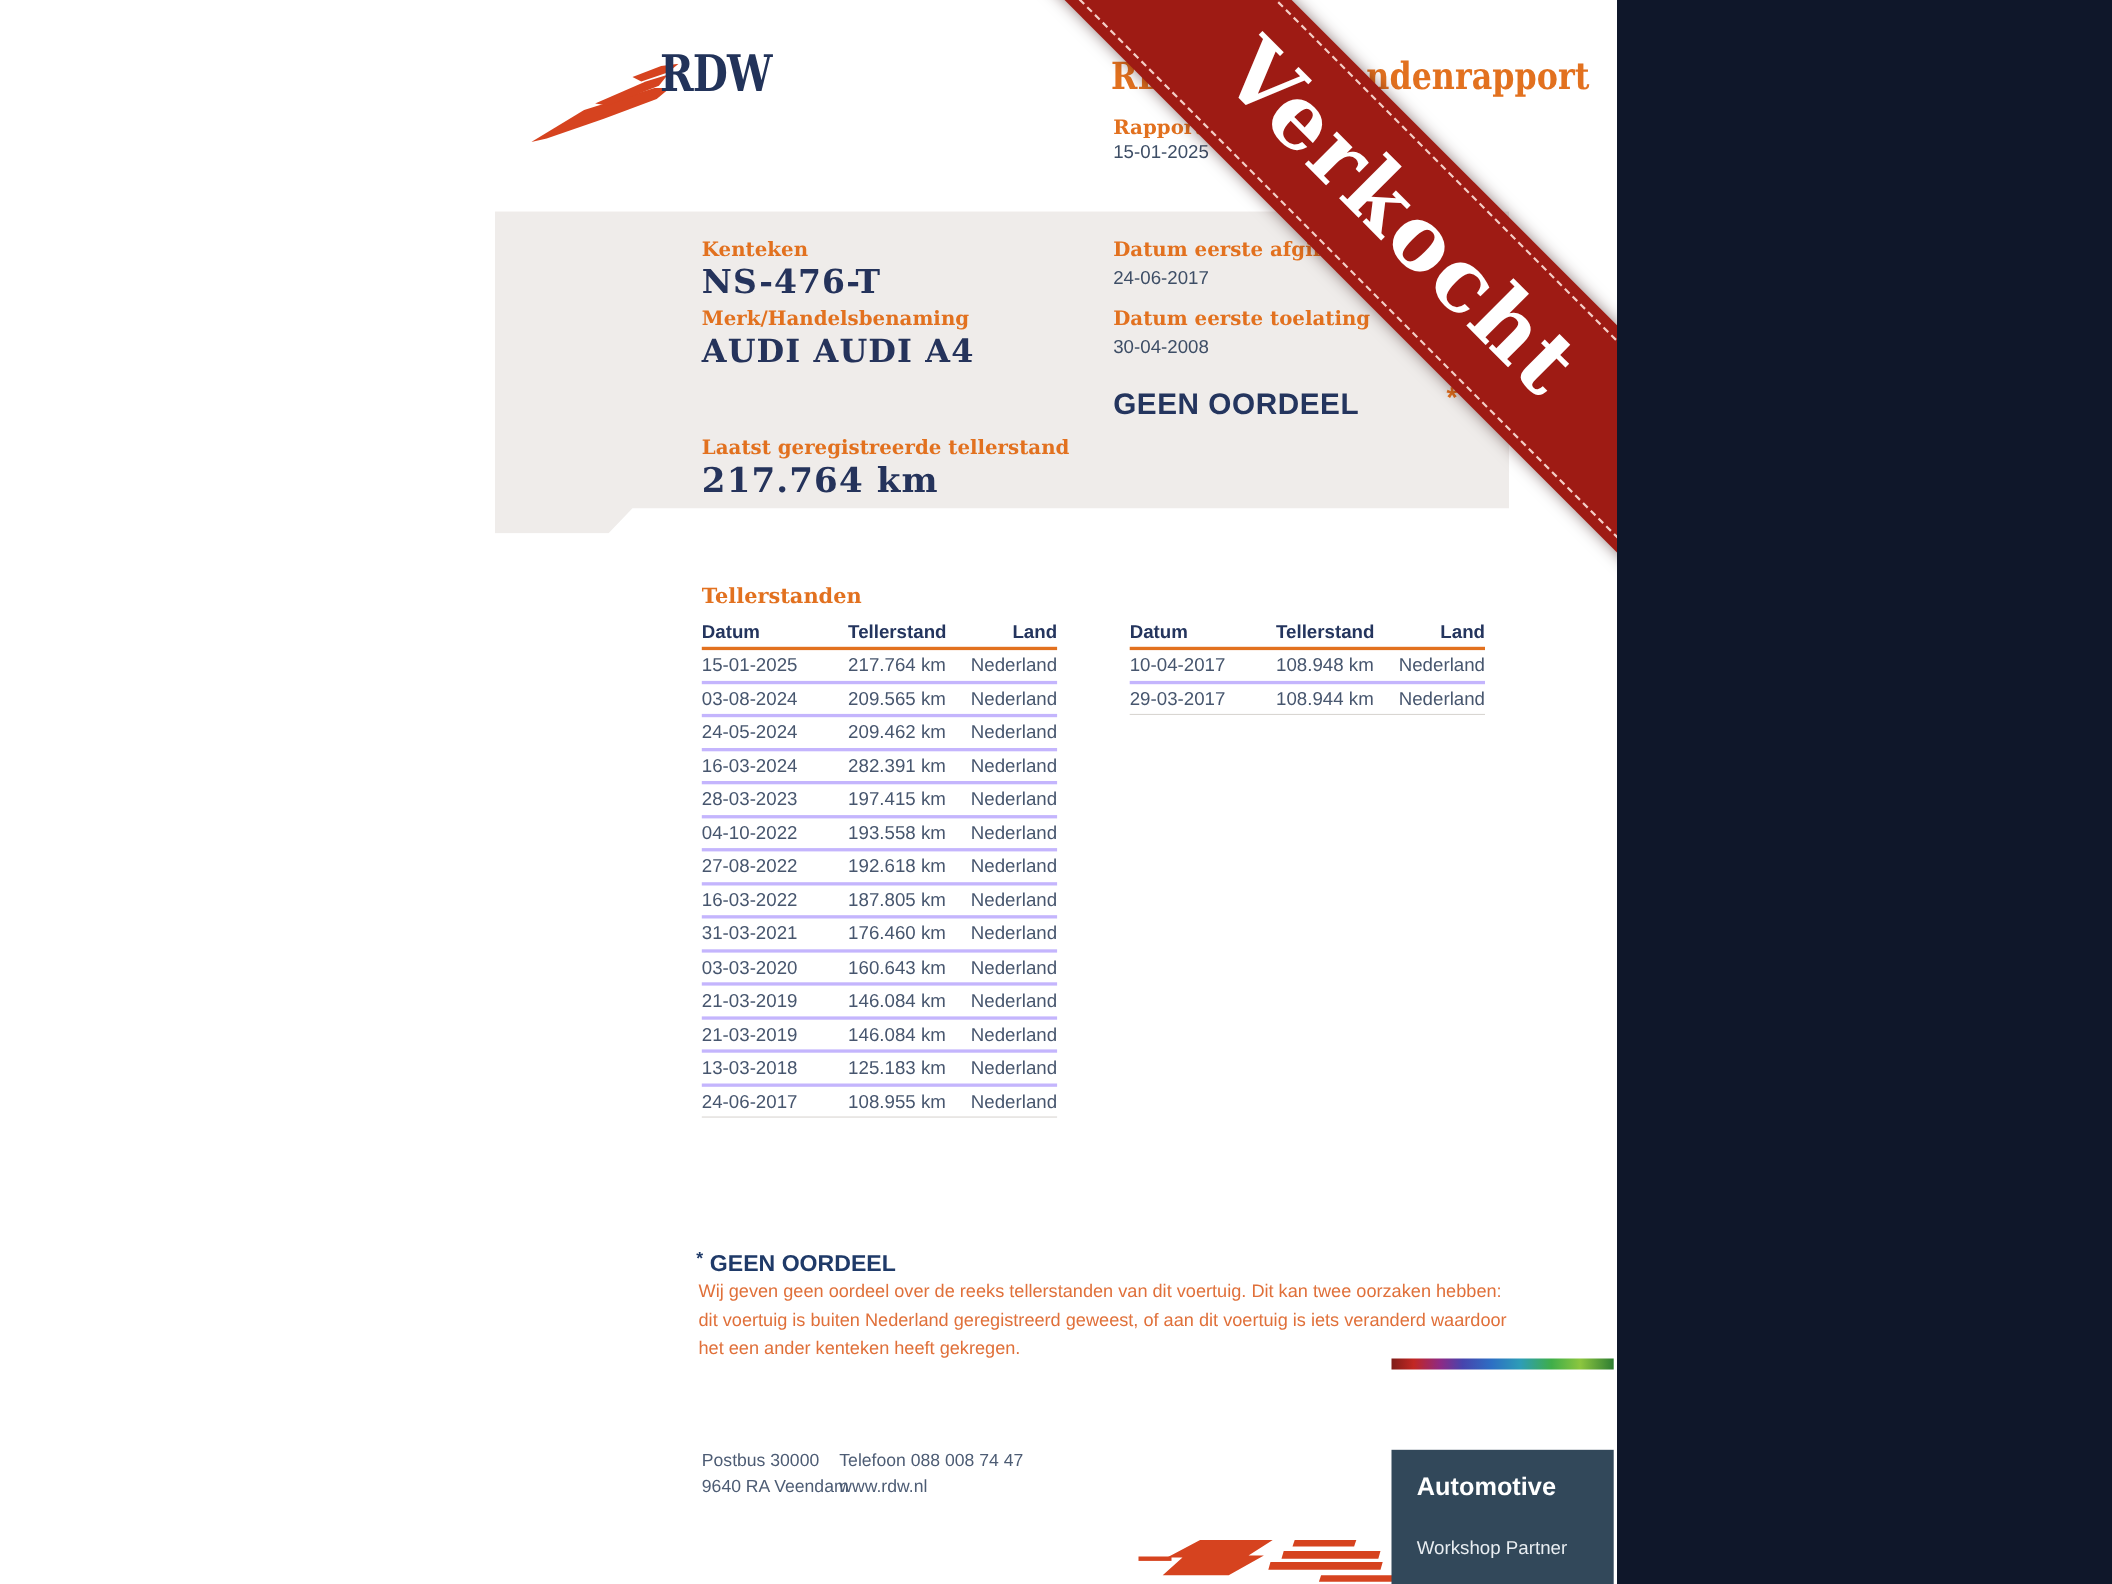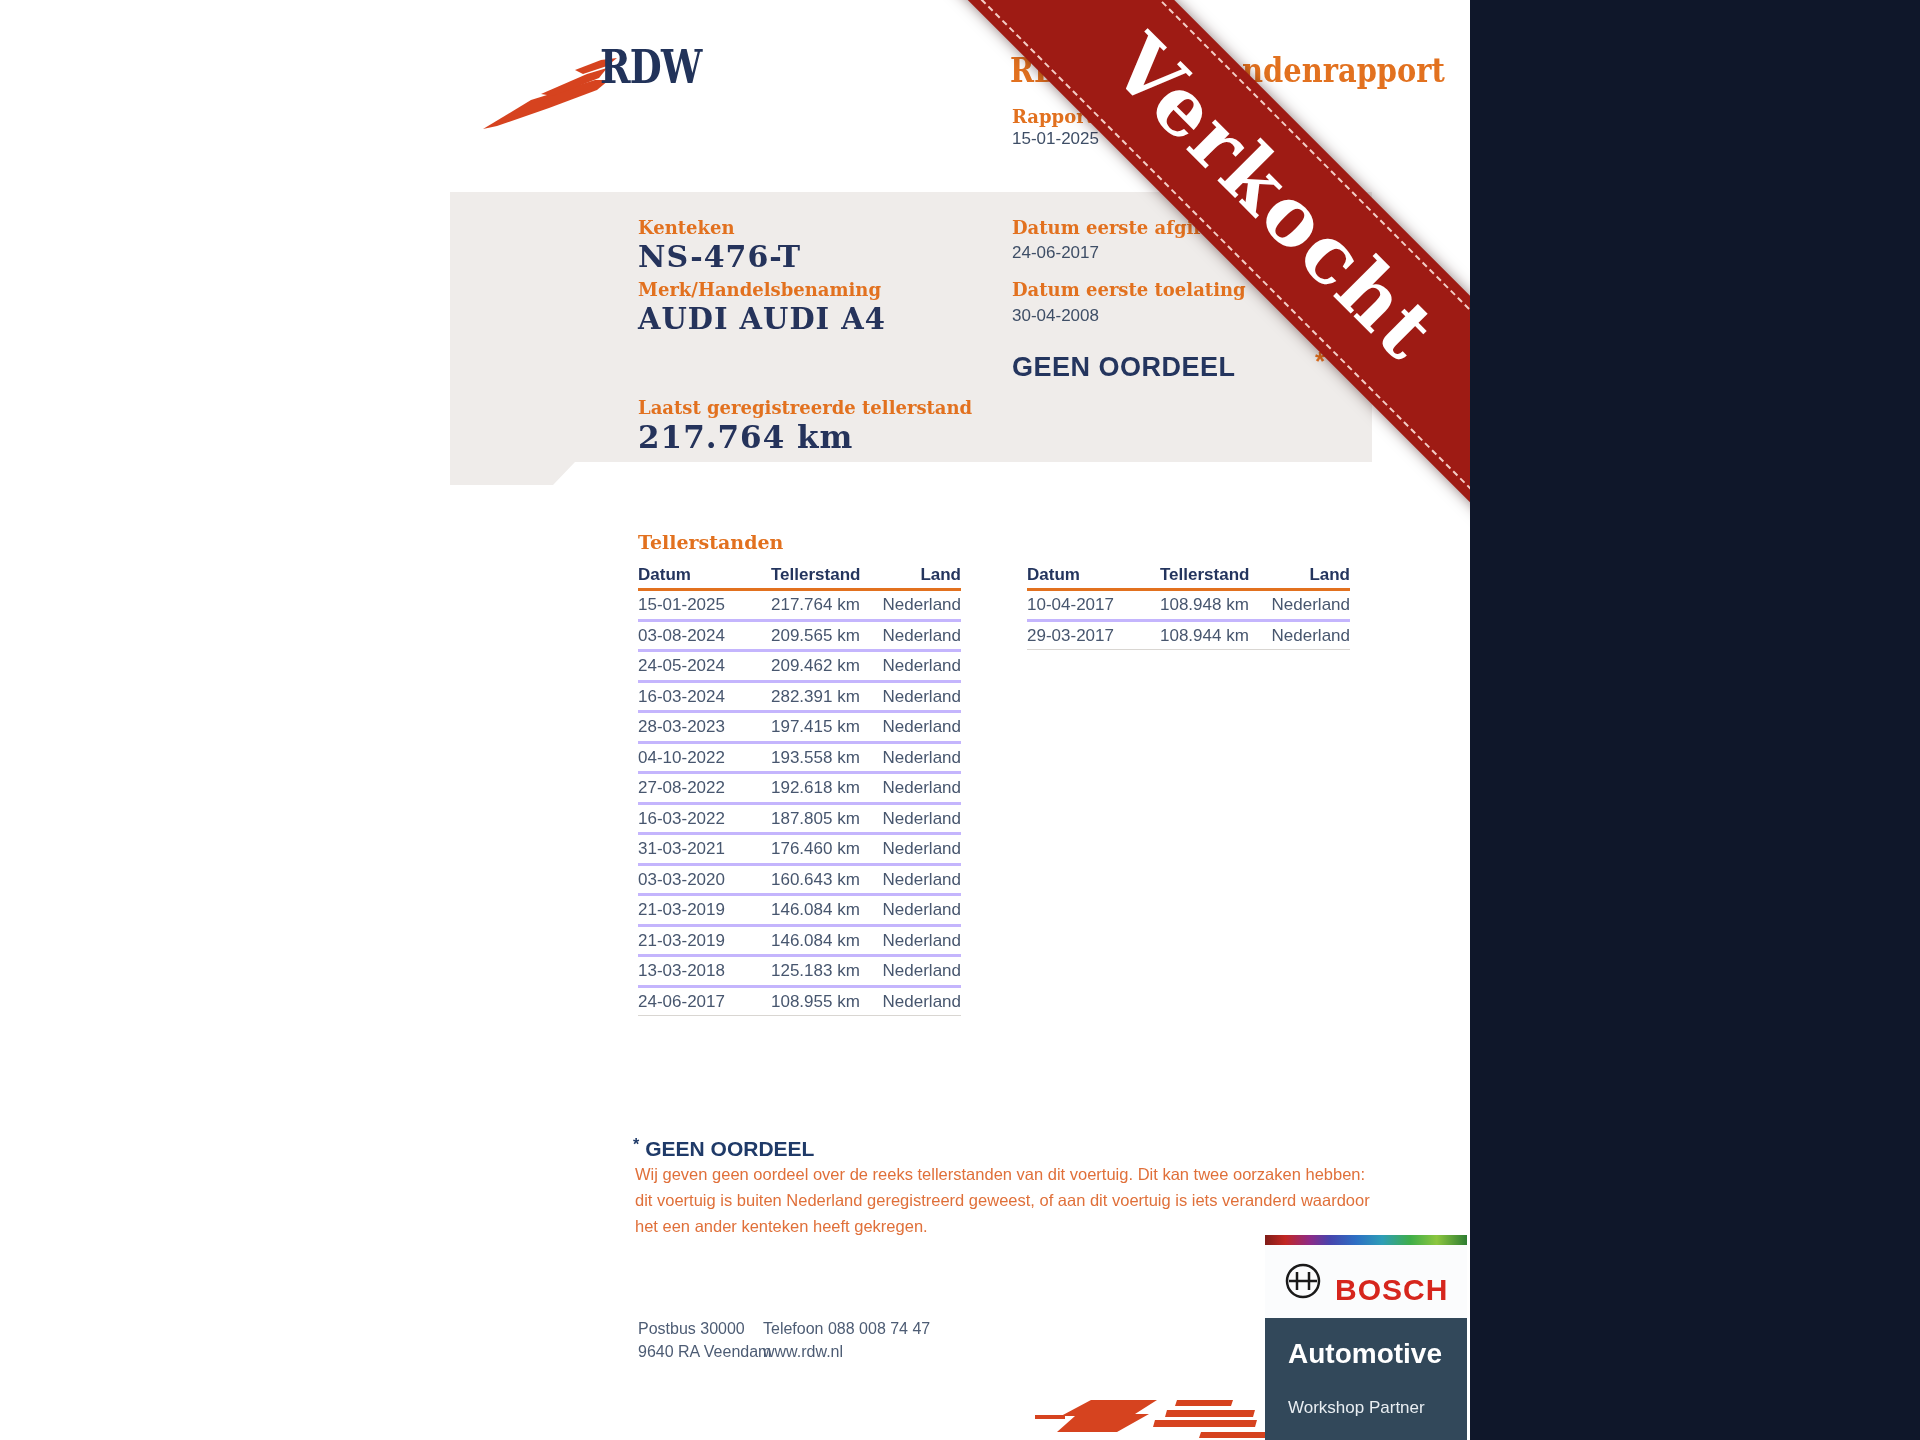--- a/index.html
+++ b/index.html
@@ -58,21 +58,21 @@
 
   
   .bosch{position:absolute;left:1265px;top:1235px;width:202px;height:205px;z-index:3;}
   .bosch-strip{position:absolute;left:0;top:0;width:100%;height:10px;
       background:linear-gradient(90deg,#7f1d18 0%,#c22723 10%,#8e2a85 22%,#4744ad 32%,#2d6fc4 45%,
                  #2d9db7 58%,#3fae49 72%,#8cc63f 85%,#2e7d32 100%);}
   .bosch-white{position:absolute;left:0;top:10px;width:100%;height:73px;background:#fbfcfd;}
   .bosch-word{position:absolute;left:70px;top:28px;font-size:30px;font-weight:bold;color:#d6261d;
               letter-spacing:1px;font-family:"Liberation Sans",sans-serif;}
   .bosch-dark{position:absolute;left:0;top:83px;width:100%;height:122px;background:#32485a;}
-  .bosch-div{position:absolute;left:23px;top:20px;font-size:28px;font-weight:bold;color:#ffffff;}
+  .bosch-div{position:absolute;left:23px;top:20px;font-size:23px;font-weight:bold;color:#ffffff;}
   .bosch-sub{position:absolute;left:23px;top:80px;font-size:17px;color:#e9eef2;}
 
   .wing{position:absolute;left:1005px;top:1390px;z-index:2;}
   .logo-icon{position:absolute;left:483px;top:58px;}
 </style>
 </head>
 <body>
 
 <div class="canvas">
   <div class="page">
@@ -218,27 +218,20 @@
       <rect x="30" y="25" width="30" height="4" fill="#d6431f"></rect>
       <polygon points="52,42 70,26 56,26 86,10 152,10 130,24 144,24 112,42" fill="#d6431f"></polygon>
       <polygon points="172,10 228,10 226,16 170,16" fill="#d6431f"></polygon>
       <polygon points="162,20 250,20 248,27 160,27" fill="#d6431f"></polygon>
       <polygon points="150,30 252,30 250,37 148,37" fill="#d6431f"></polygon>
       <polygon points="196,42 272,42 272,48 194,48" fill="#d6431f"></polygon>
     </svg>
 
     <div class="bosch">
       <div class="bosch-strip"></div>
-      <div class="bosch-white">
-        <svg style="position:absolute;left:18px;top:16px;" width="40" height="40" viewBox="0 0 40 40">
-          <circle cx="20" cy="20" r="16" fill="none" stroke="#1a1a1a" stroke-width="2.5"></circle>
-          <path d="M6 20 H34 M14 11 V29 M26 11 V29" stroke="#1a1a1a" stroke-width="2.5" fill="none"></path>
-        </svg>
-        <span class="bosch-word">BOSCH</span>
-      </div>
       <div class="bosch-dark">
         <span class="bosch-div">Automotive</span>
         <span class="bosch-sub">Workshop Partner</span>
       </div>
     </div>
 
     <div class="ribbon">
       <div class="ribbon-stitch"></div>
       <span class="ribbon-text">Verkocht</span>
     </div>

